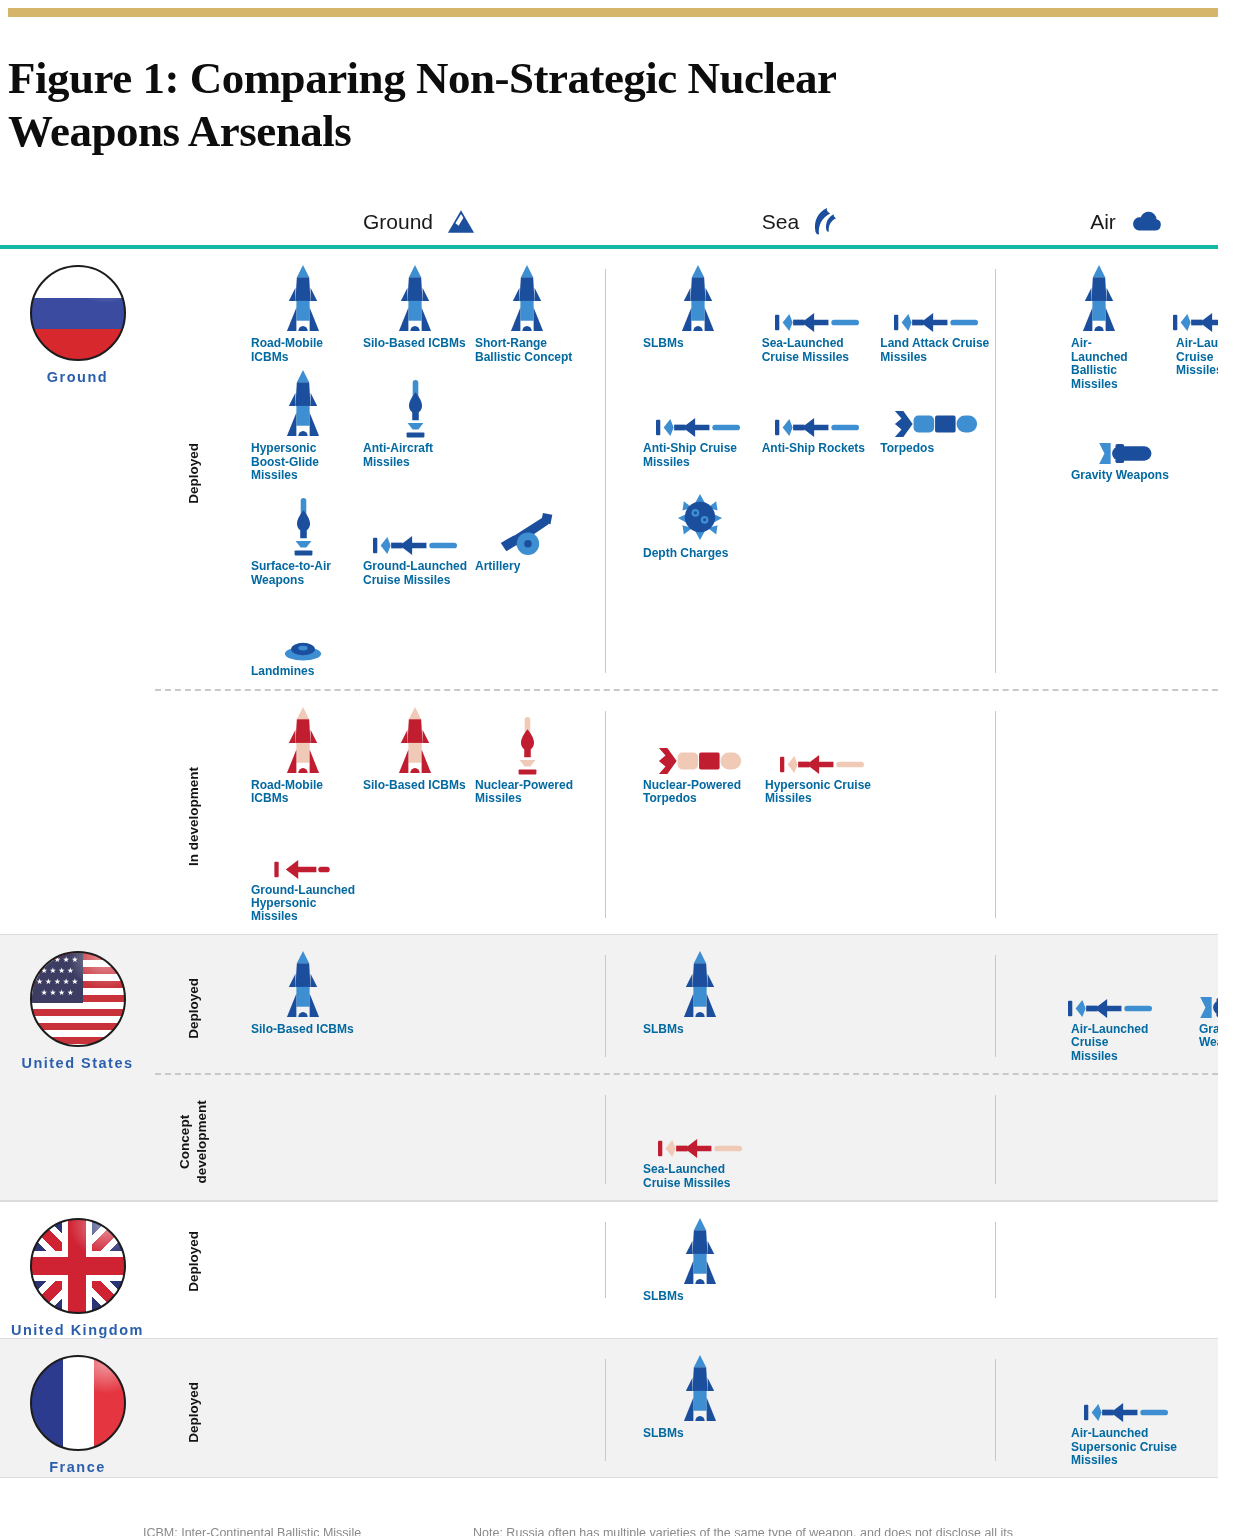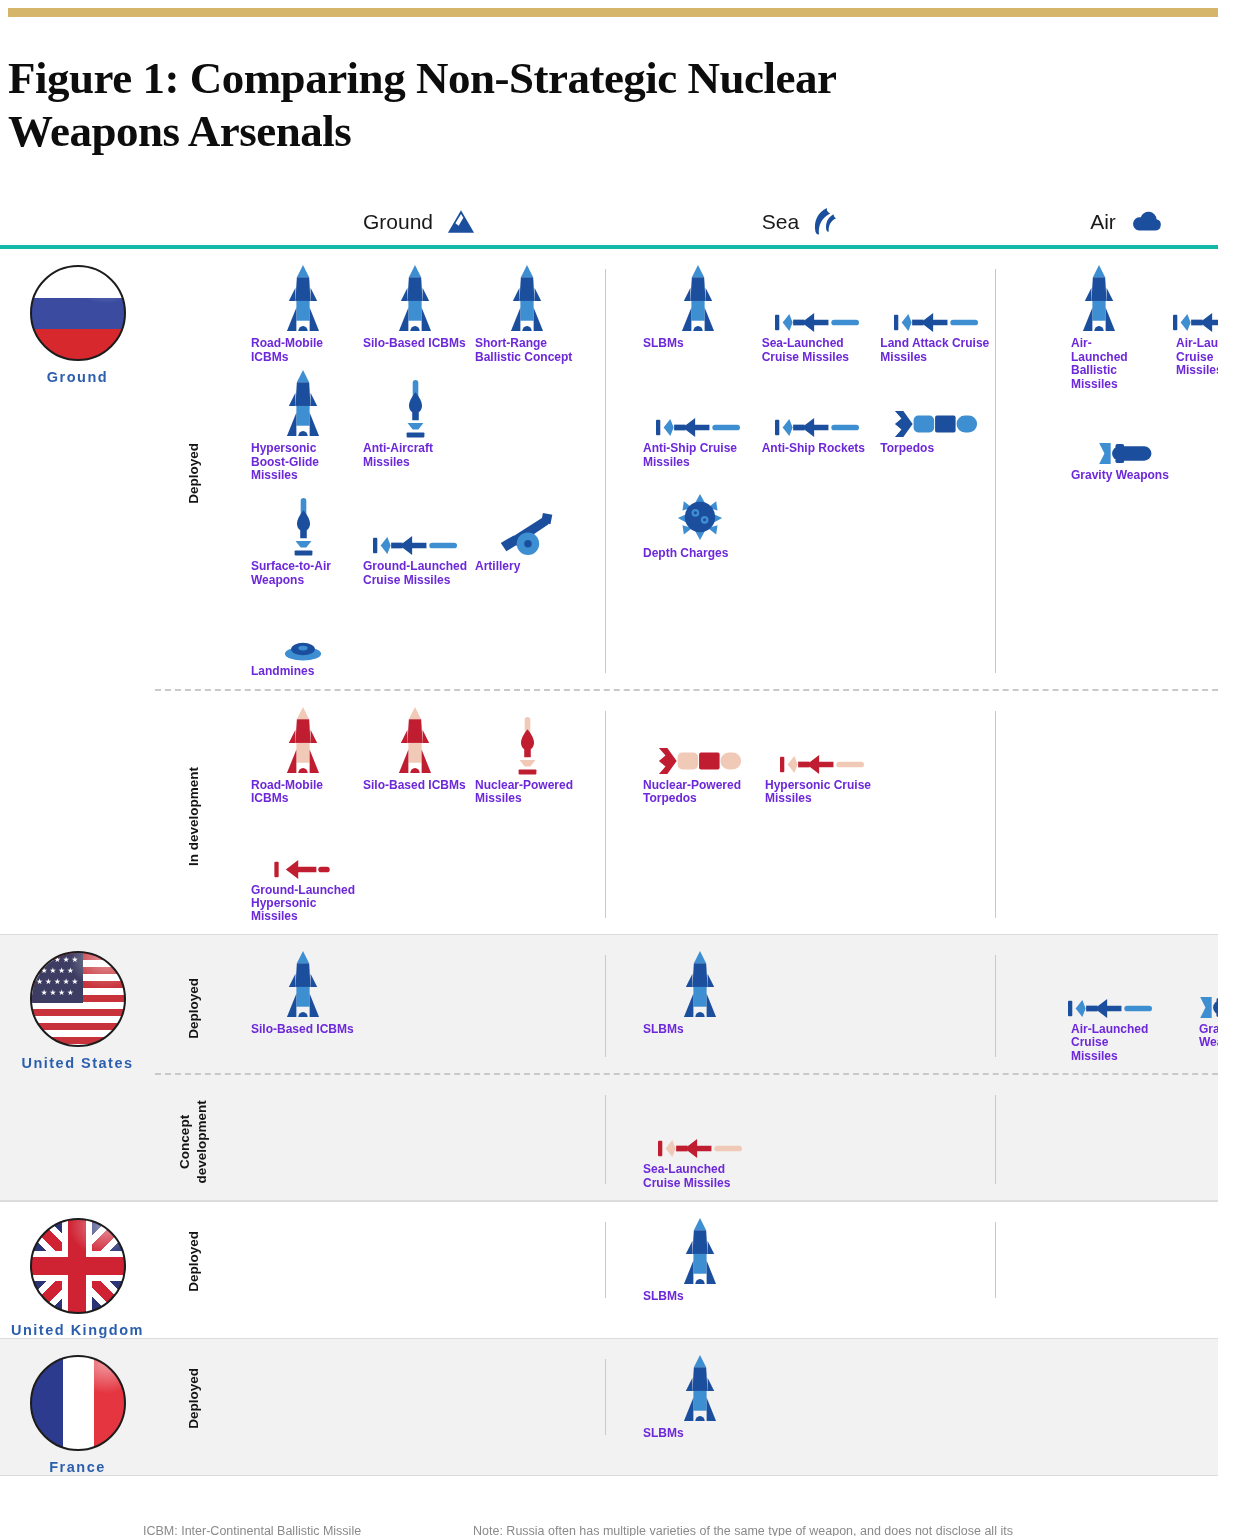--- a/index.html
+++ b/index.html
@@ -56,21 +56,21 @@
   .domain-sea{padding-left:34px;}
   .domain-air{padding-left:30px;}
   .domain-sea::before,.domain-air::before{content:'';position:absolute;left:0;top:6px;bottom:10px;
              width:1px;background:#c9c9c9;}
   .icon-row{display:flex;}
   .cell{display:flex;flex-direction:column;margin-bottom:4px;}
   .domain-ground .cell{width:112px;}
   .domain-sea .cell{width:122px;}
   .domain-air .cell{width:118px;margin-left:42px;}
   .icon-box{height:70px;display:flex;align-items:flex-end;justify-content:center;}
-  .lbl{padding:4px 2px 0 4px;color:#6d28d9;font-weight:700;font-size:12px;line-height:1.12;}
+  .lbl{padding:4px 2px 0 4px;color:#0369a1;font-weight:700;font-size:12px;line-height:1.12;}
 
   .pal-blue{--c1:#1b4f9e;--c2:#3e8ed2;}
   .pal-red{--c1:#c01d31;--c2:#f1c9b7;}
 
   
   .legend-row{display:flex;margin:46px 0 0 143px;color:#8a8a8a;font-size:12.5px;line-height:1.5;}
   .abbr{width:330px;flex:0 0 330px;}
   .note{width:565px;}
   svg{display:block;}
   #symbols{position:absolute;width:0;height:0;}
@@ -588,20 +588,32 @@
                 <div class="cell">
                   <div class="icon-box">
                     <svg width="36" height="68">
                       <use href="#icon-rocket"></use>
                     </svg>
                   </div>
                   <div class="lbl">SLBMs</div>
                 </div>
               </div>
             </div>
+            <div class="domain domain-air">
+              <div class="icon-row">
+                <div class="cell">
+                  <div class="icon-box">
+                    <svg width="86" height="21">
+                      <use href="#icon-cruise"></use>
+                    </svg>
+                  </div>
+                  <div class="lbl">Air-Launched Supersonic Cruise Missiles</div>
+                </div>
+              </div>
+            </div>
           </div>
         </div>
       </div>
     </div>
 
   <div class="legend-row">
     <div class="abbr">
       <div>ICBM: Inter-Continental Ballistic Missile</div>
       <div>SLBM: Submarine-Launched Ballistic Missile</div>
     </div>

